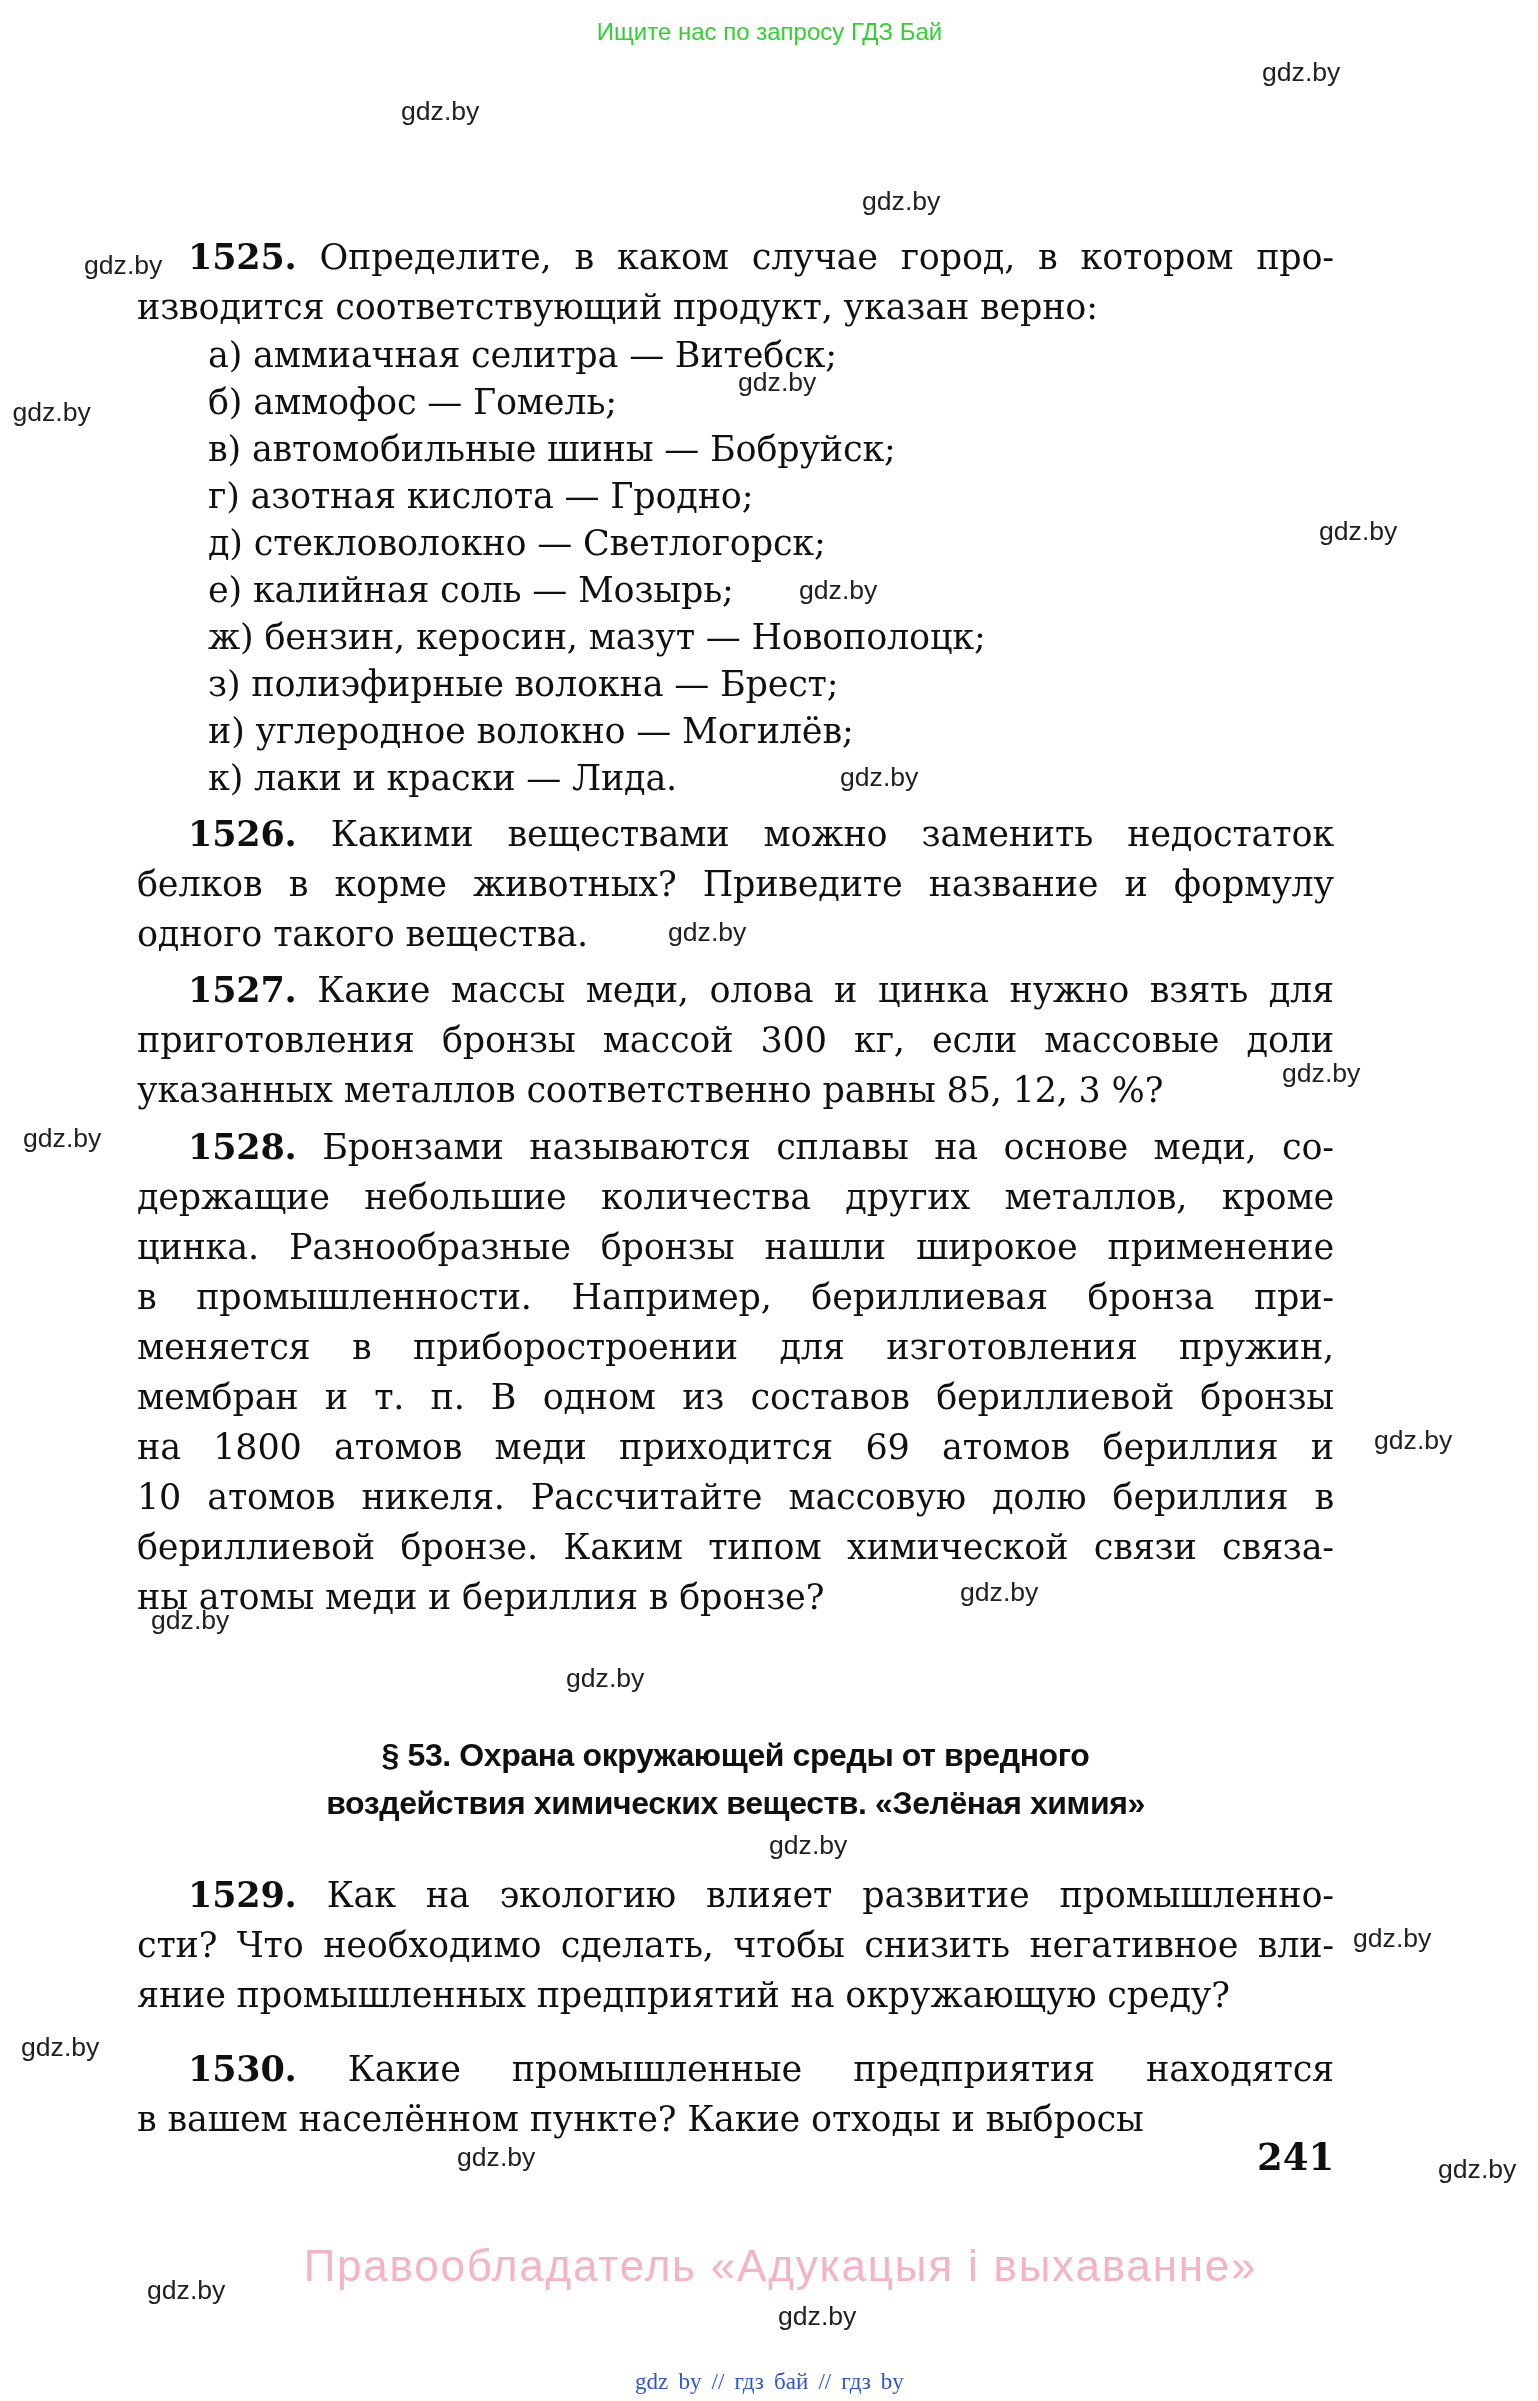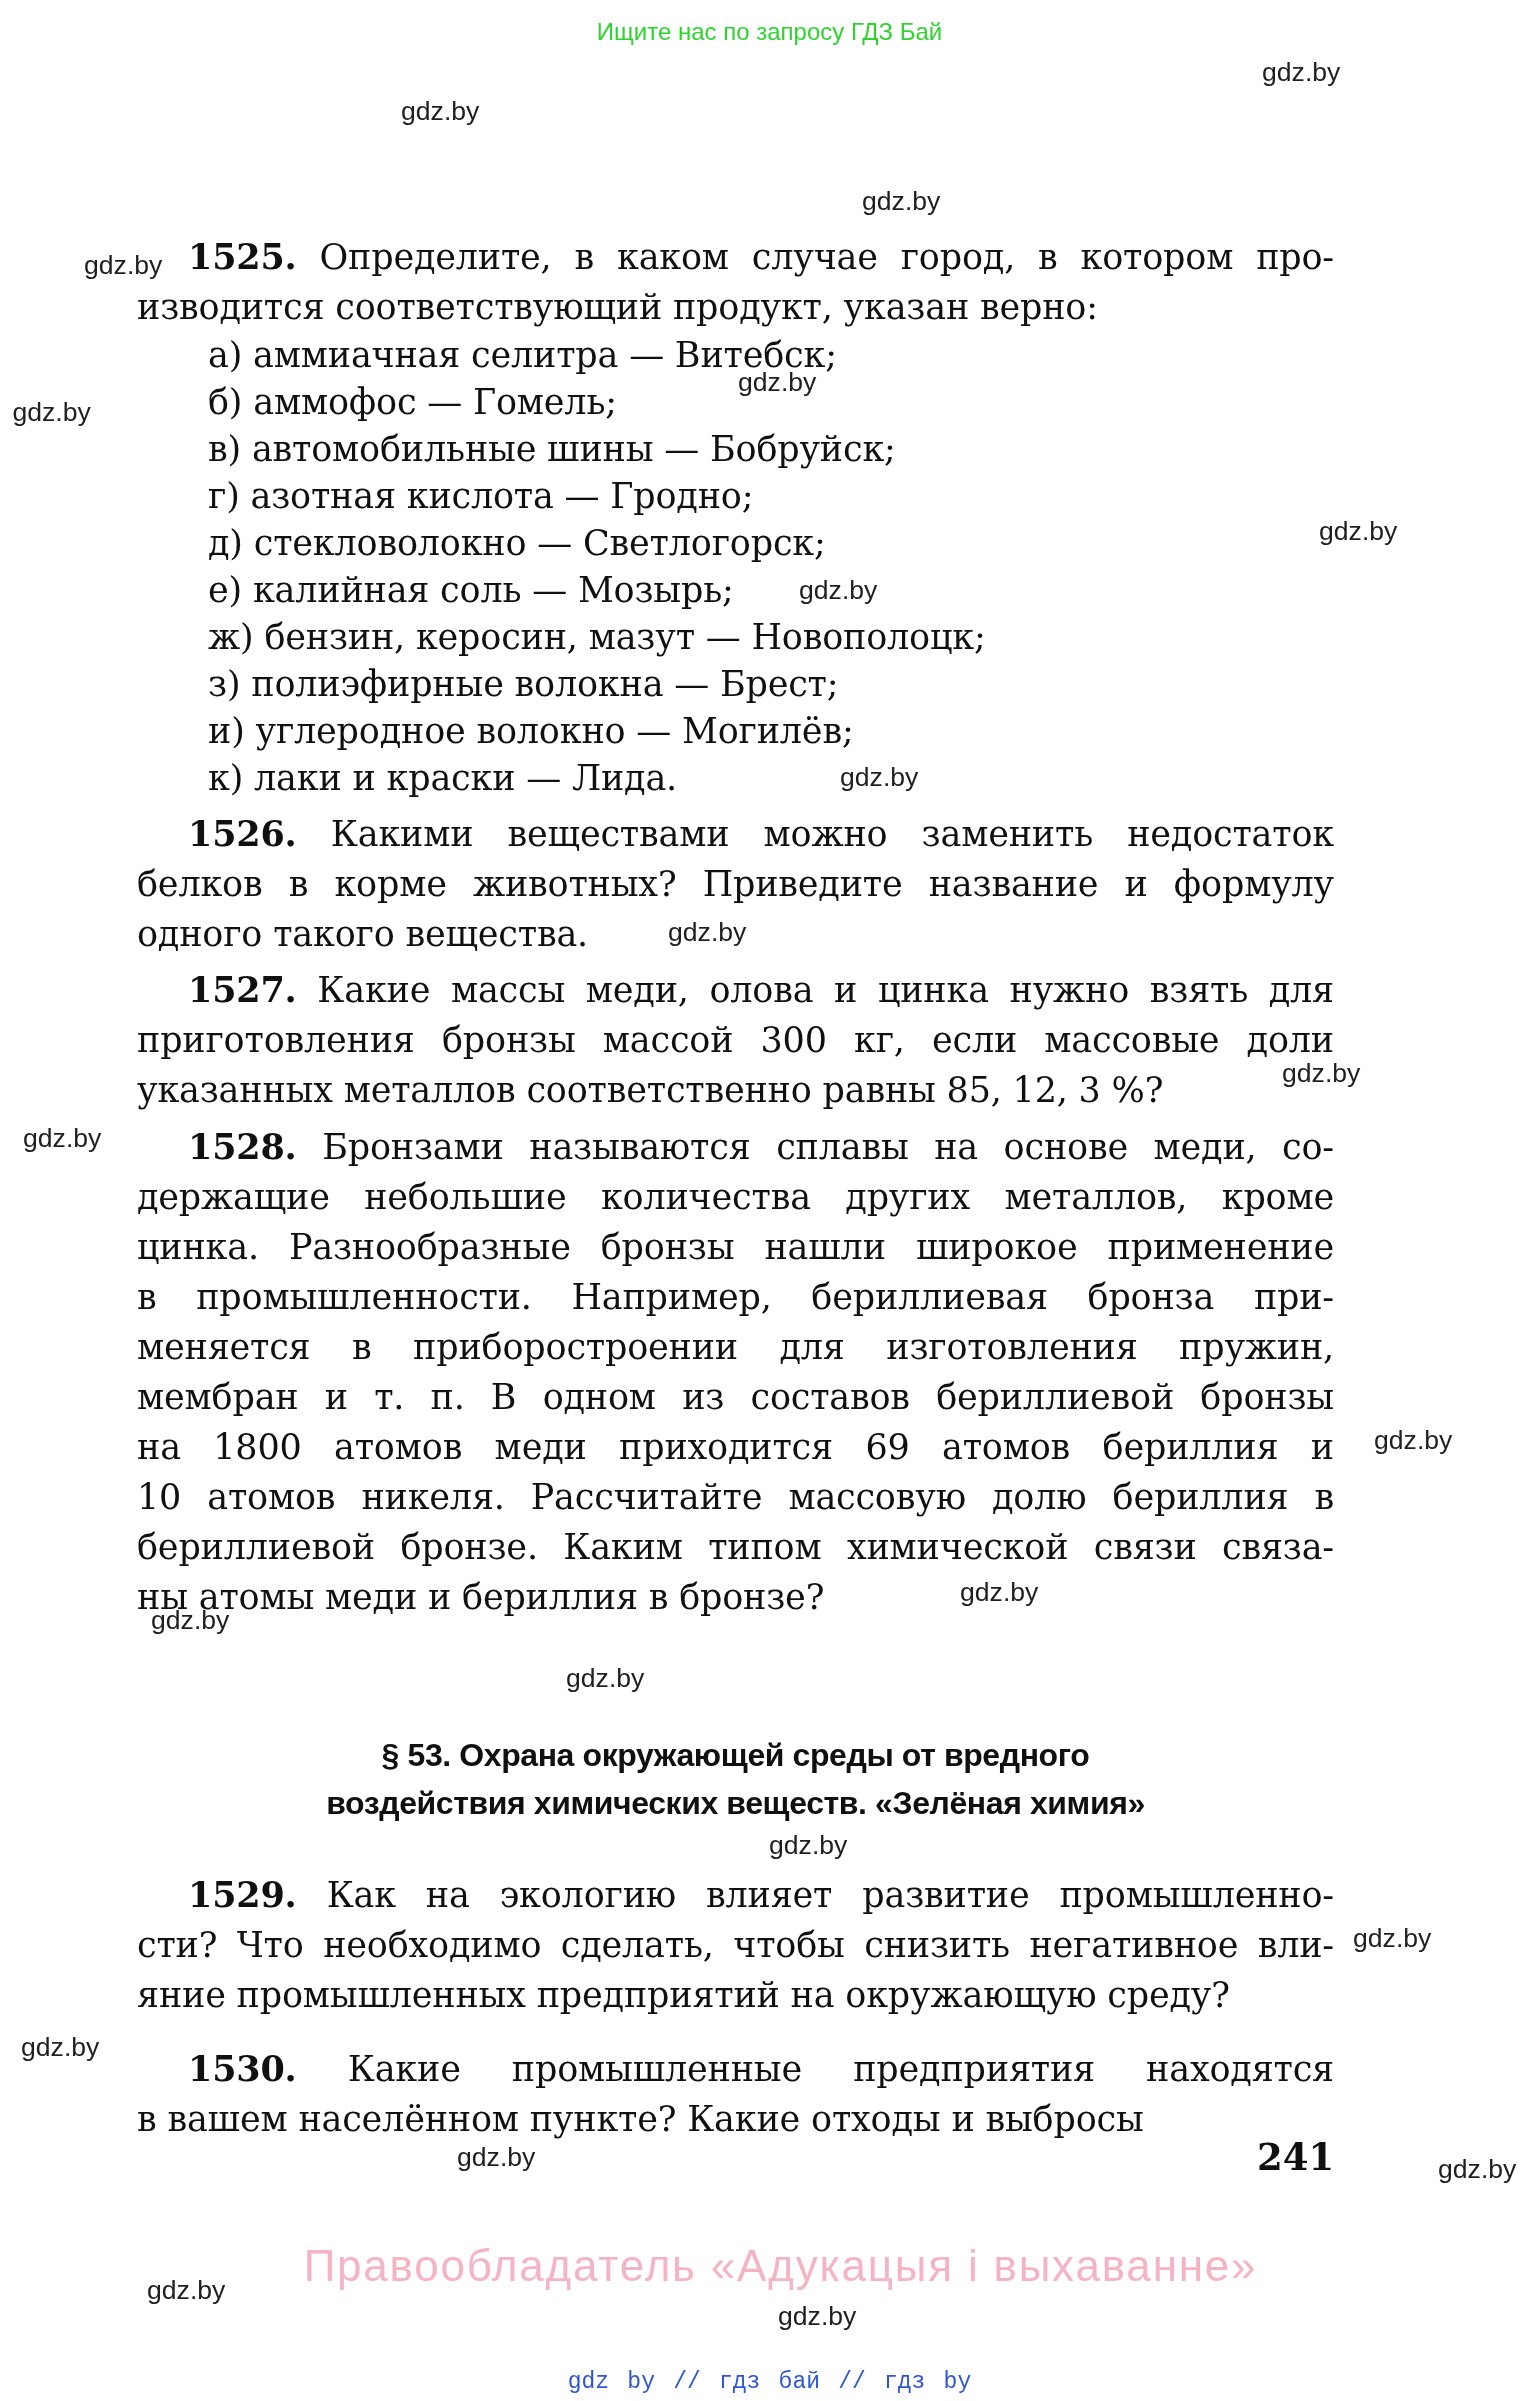--- a/index.html
+++ b/index.html
@@ -50,21 +50,21 @@
     font-size:44px; letter-spacing:1.8px;
   }
   .wm-footer {
     position:absolute; left:778px; top:2301px;
     font-family:"Liberation Sans",sans-serif;
     font-size:26.6px; color:#1f1f1f;
   }
   .footer-links {
     position:absolute; top:2369px; left:0; width:100%;
     text-align:center;
-    font-family:Liberation Mono, monospace;
+    font-family:Liberation Serif, serif;
     font-size:23px; word-spacing:4.4px;
   }
 </style>
 </head>
 <body>
 
 <div class="page">
 
   <div class="promo" style="color:#2fd32f;">Ищите нас по запросу ГДЗ Бай</div>
 

